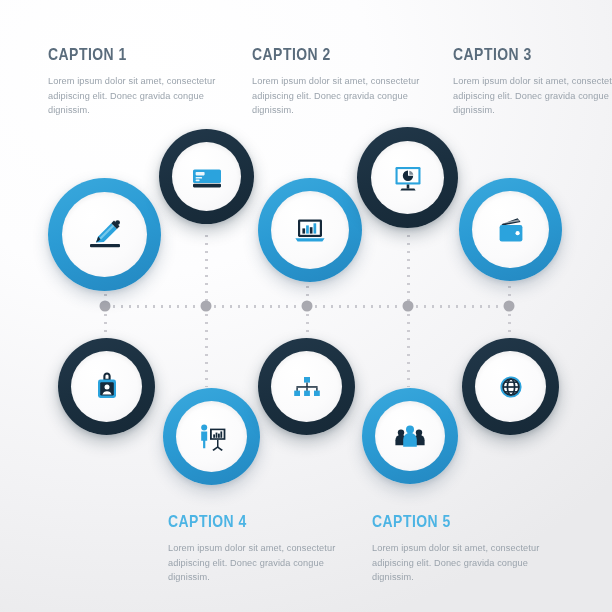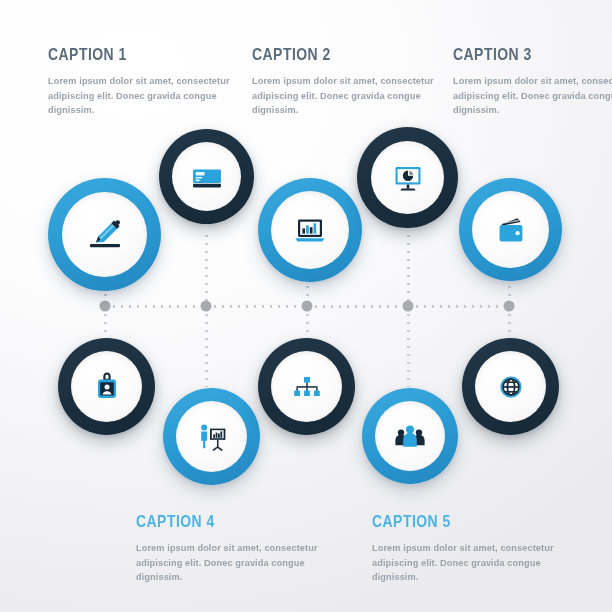--- a/index.html
+++ b/index.html
@@ -96,21 +96,20 @@
     transform-origin: left center;
     white-space: nowrap;
   }
   .caption.accent h3 { color: #4cb4e4; }
   .caption p {
     margin: 0;
     font-size: 9.2px;
     line-height: 1.58;
     color: #9aa3ac;
     letter-spacing: 0.1px;
-    font-weight: bold;
   }
 </style>
 </head>
 <body>
 
 <div id="stage">
 
   <div class="conn-layer">
 
     <div class="h-line" style="left:110px; top:305px; width:90px;"></div>
@@ -300,21 +299,21 @@
   <div class="caption" style="left:252px; top:45px;">
     <h3>CAPTION 2</h3>
     <p>Lorem ipsum dolor sit amet, consectetur adipiscing elit. Donec gravida congue dignissim.</p>
   </div>
 
   <div class="caption" style="left:453px; top:45px;">
     <h3>CAPTION 3</h3>
     <p>Lorem ipsum dolor sit amet, consectetur adipiscing elit. Donec gravida congue dignissim.</p>
   </div>
 
-  <div class="caption accent" style="left:136px; top:512px;">
+  <div class="caption accent" style="left:168px; top:512px;">
     <h3>CAPTION 4</h3>
     <p>Lorem ipsum dolor sit amet, consectetur adipiscing elit. Donec gravida congue dignissim.</p>
   </div>
 
   <div class="caption accent" style="left:372px; top:512px;">
     <h3>CAPTION 5</h3>
     <p>Lorem ipsum dolor sit amet, consectetur adipiscing elit. Donec gravida congue dignissim.</p>
   </div>
 
 </div>

